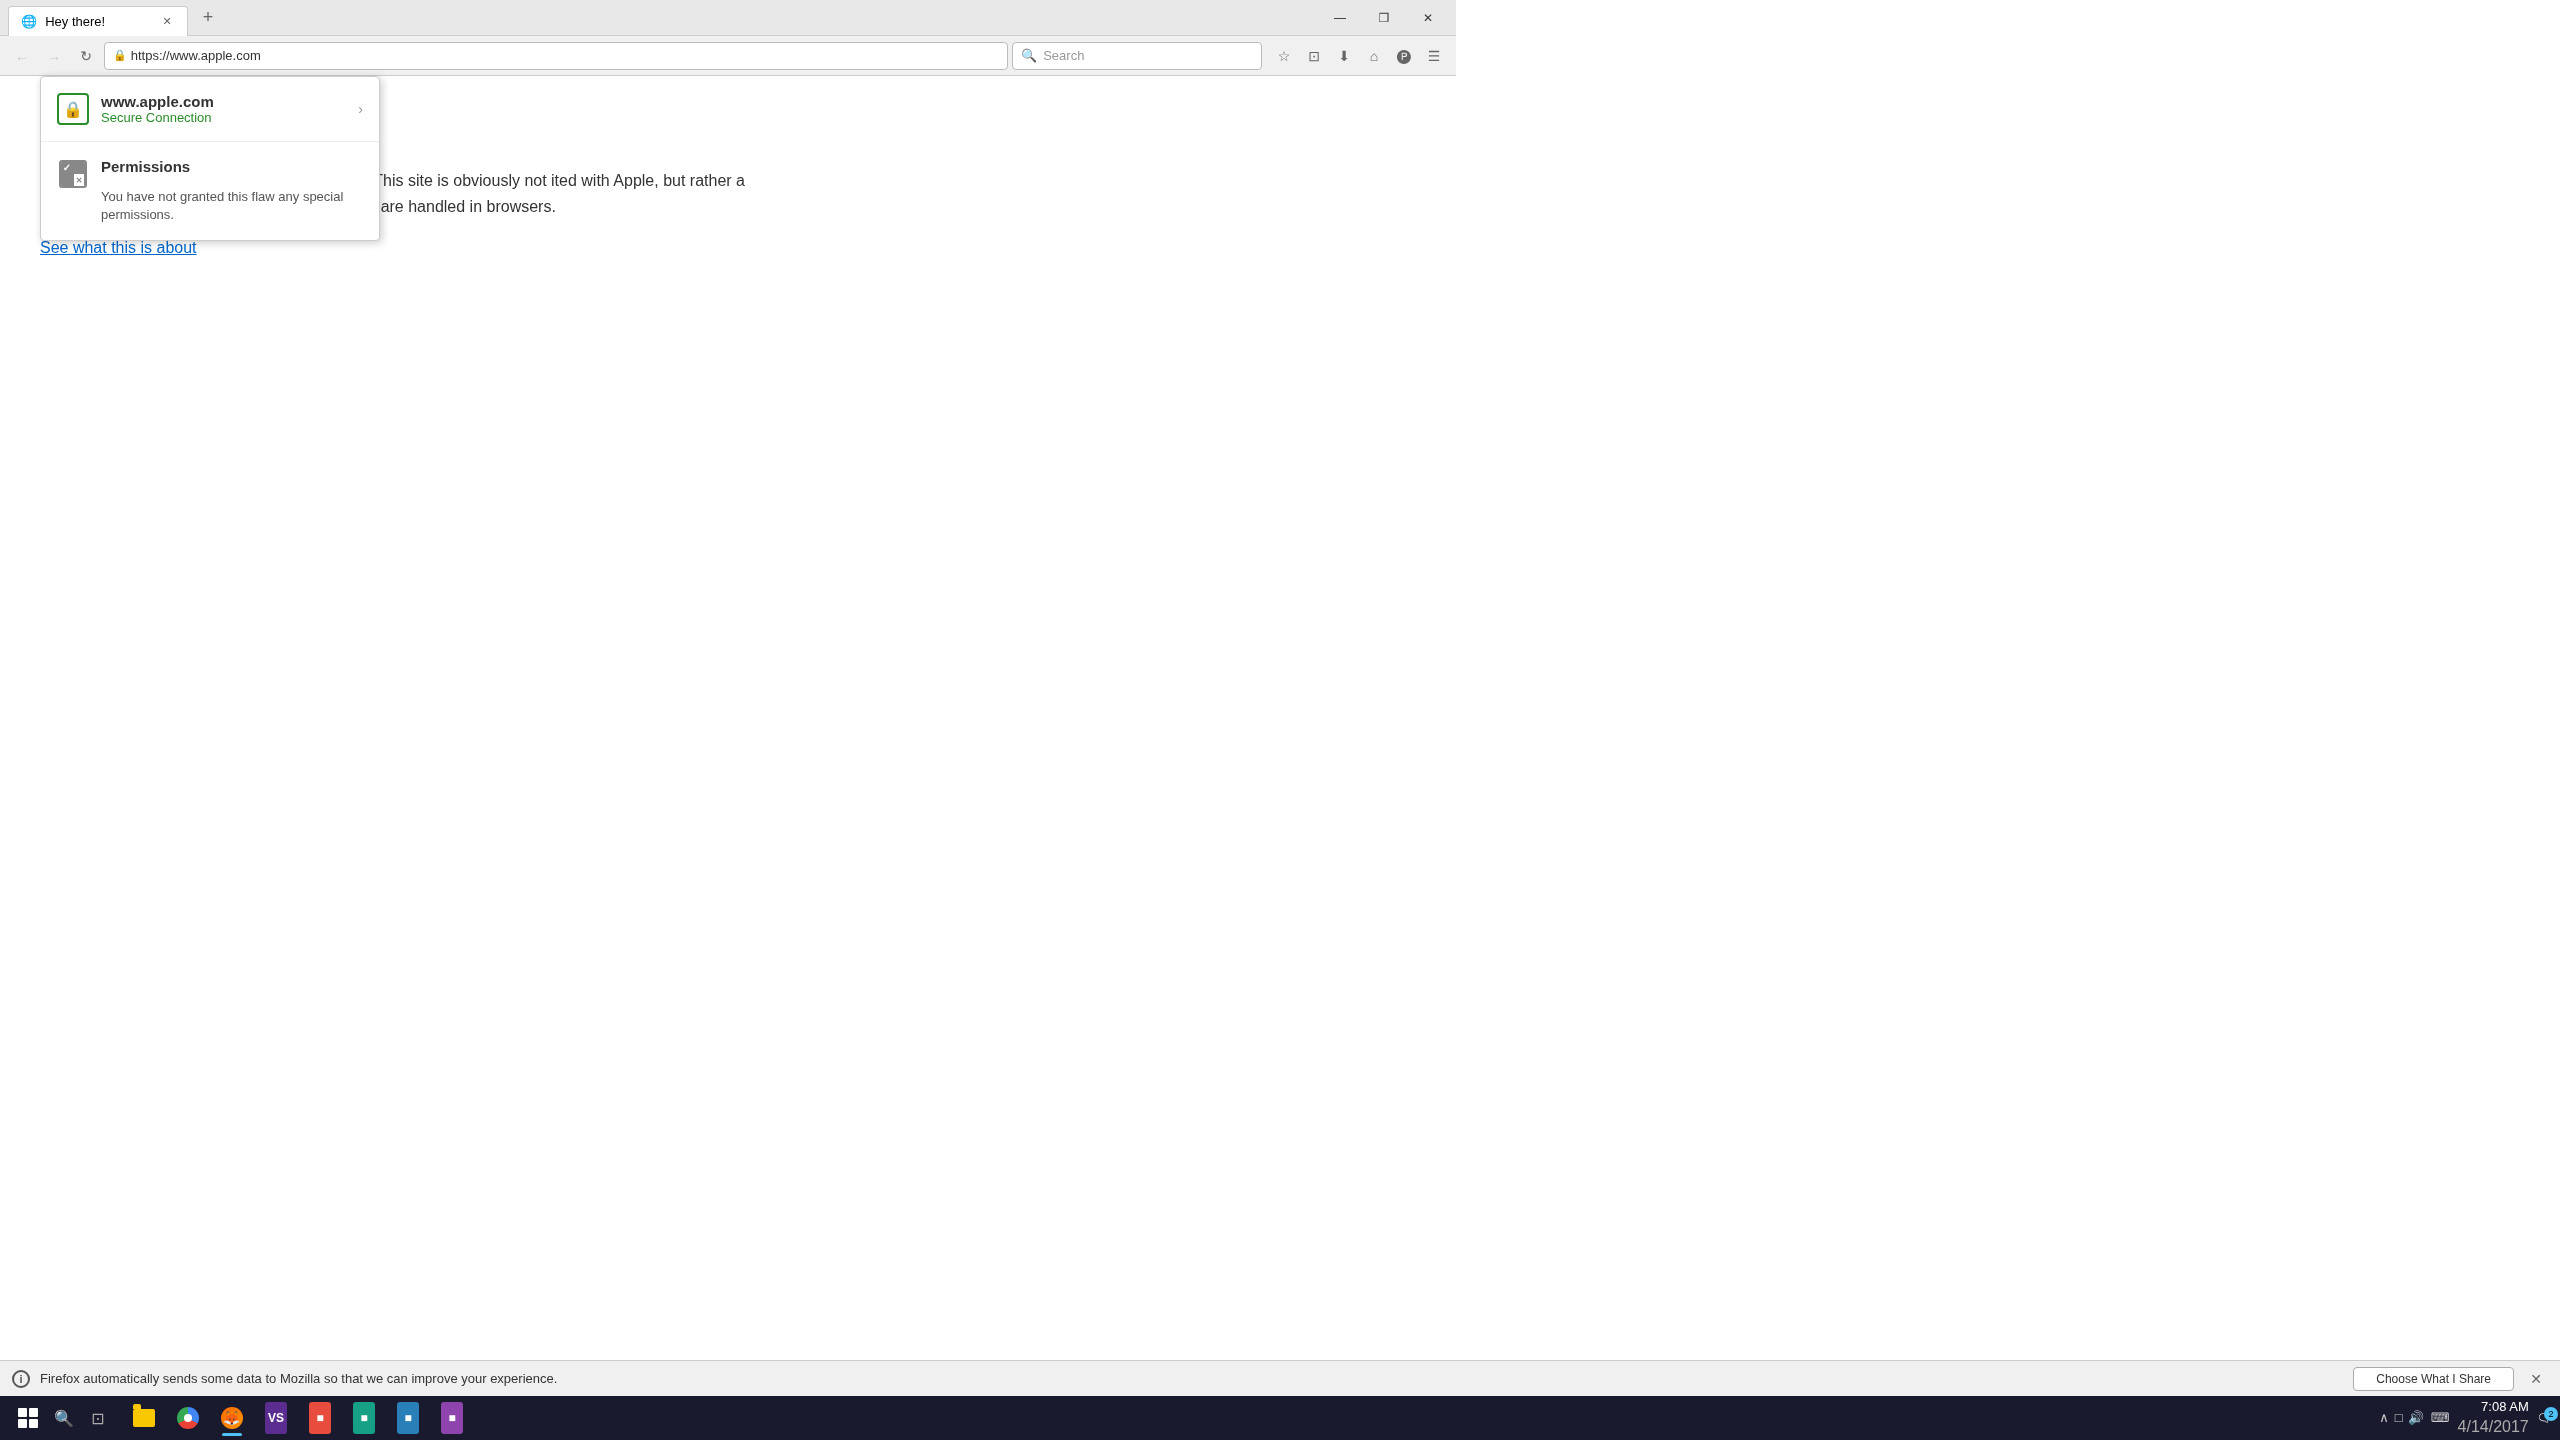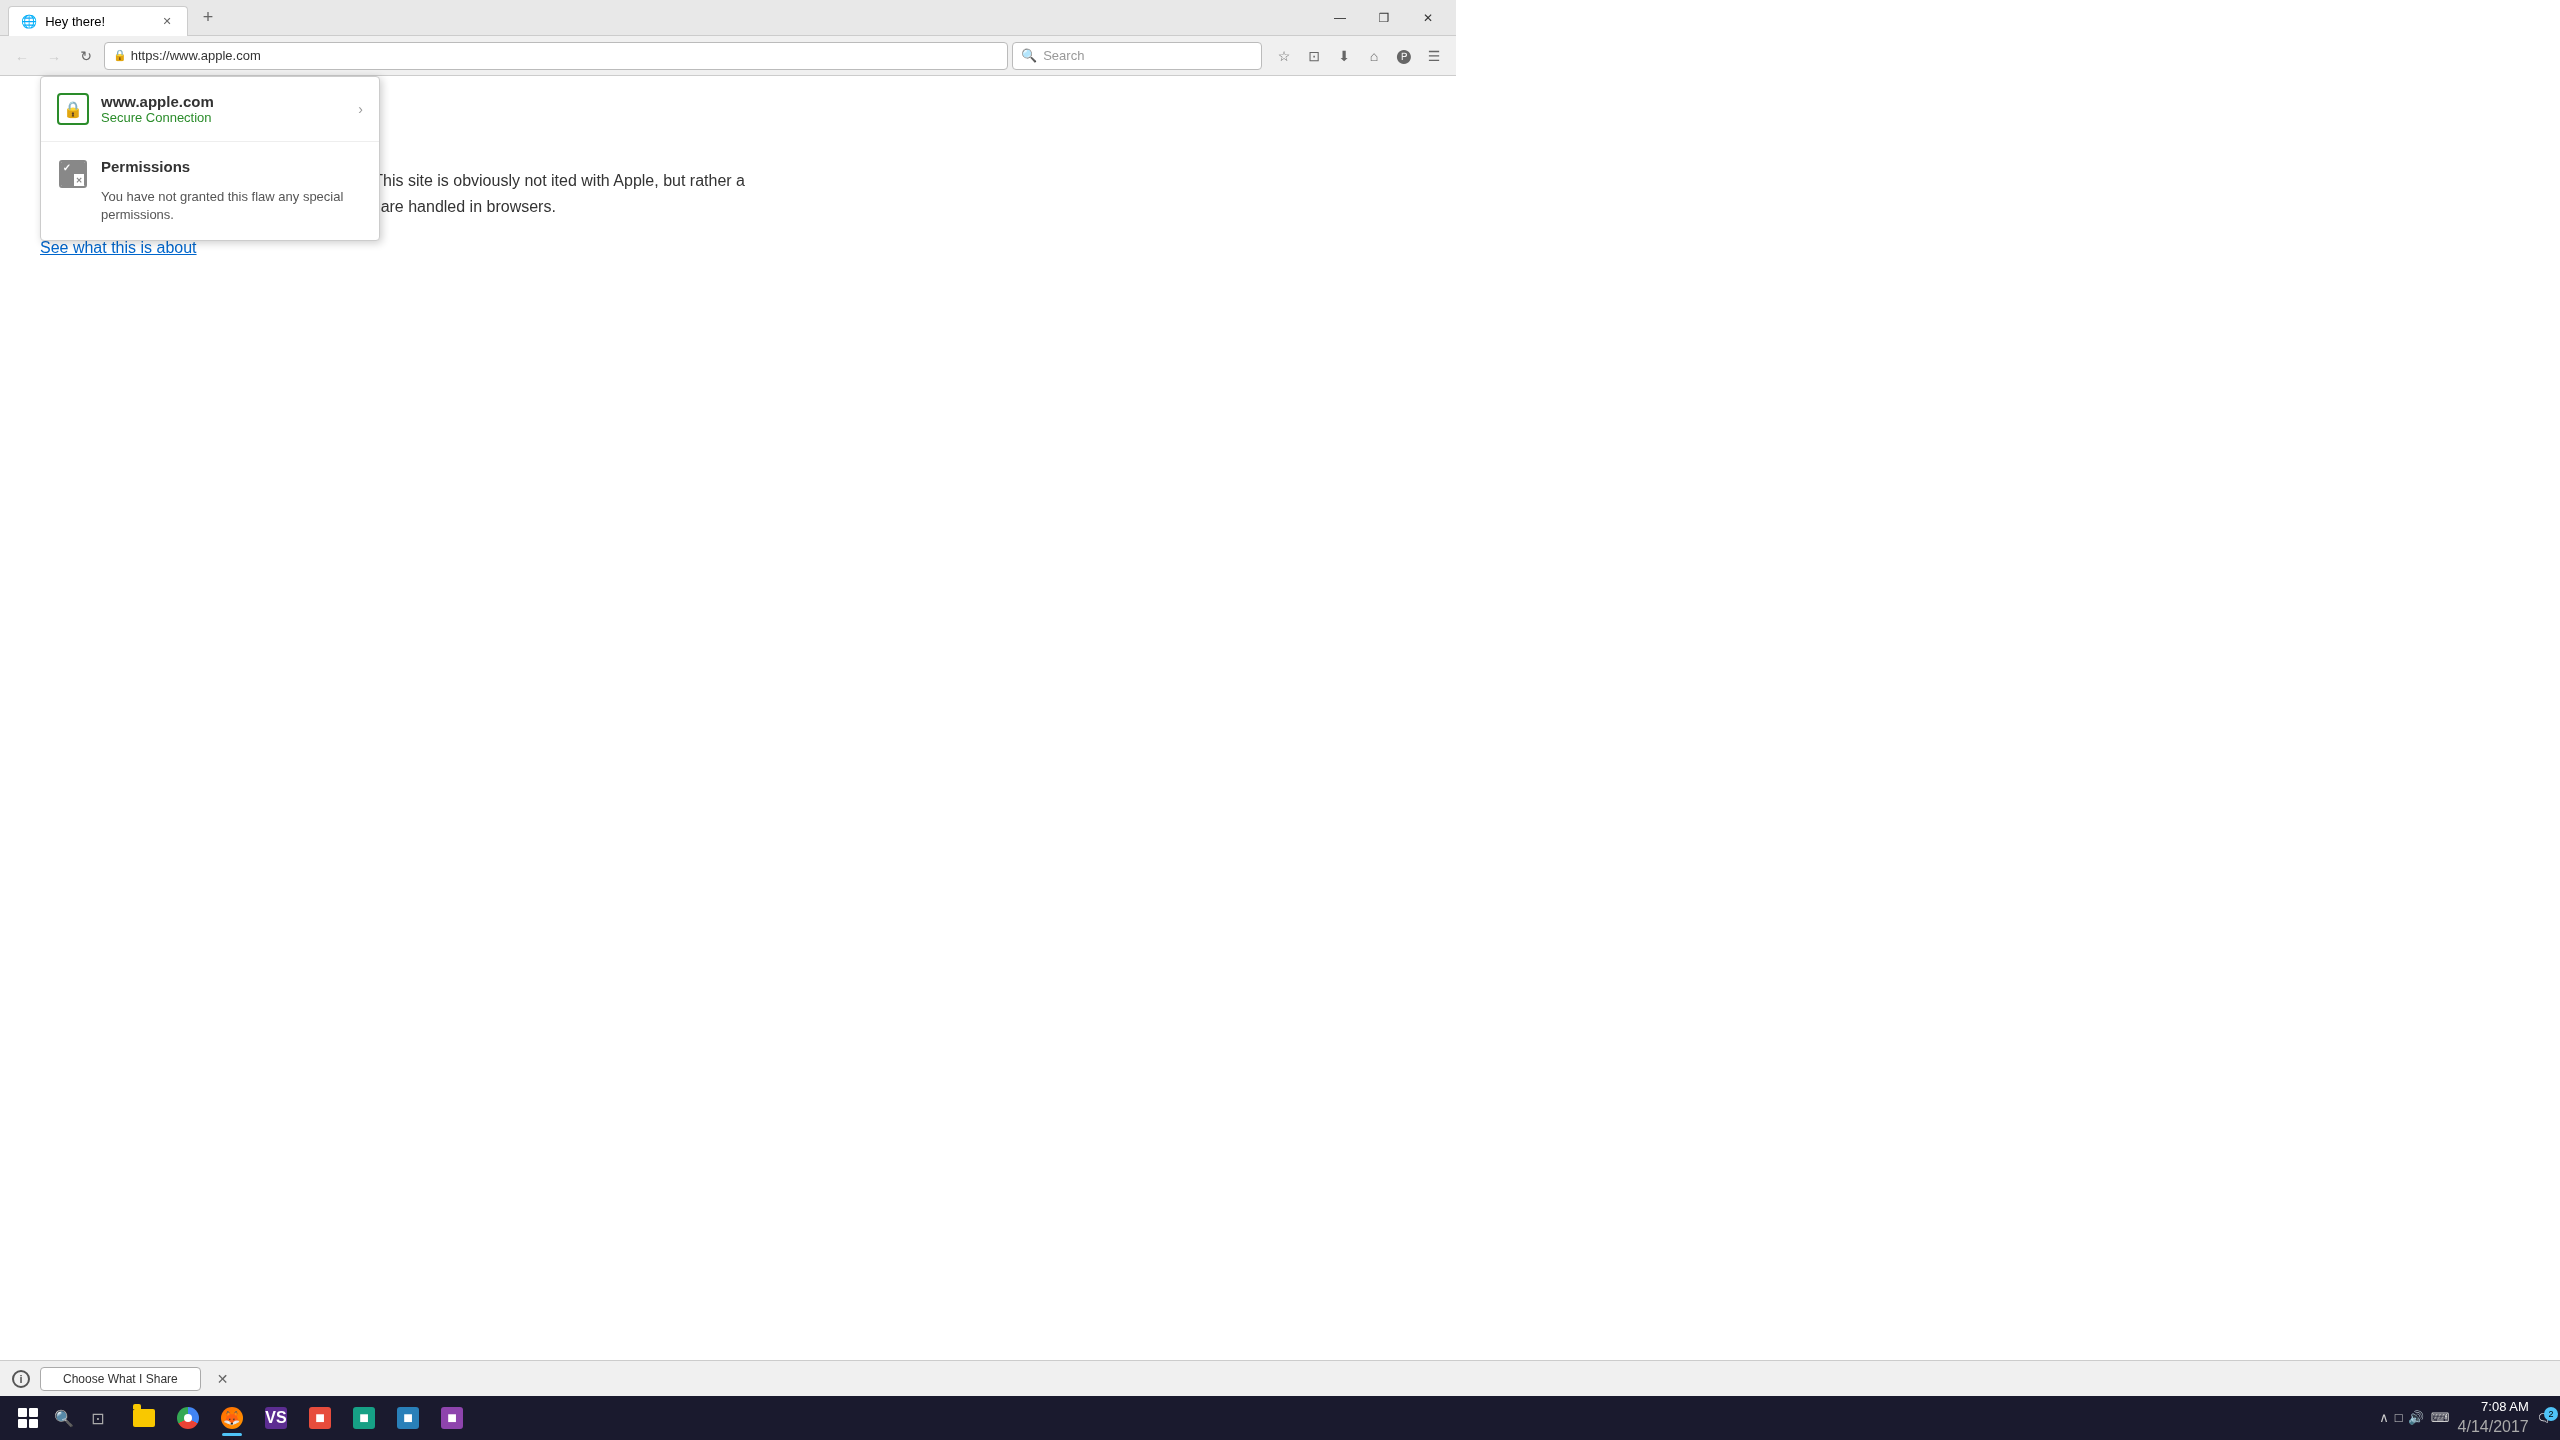--- a/index.html
+++ b/index.html
@@ -362,24 +362,24 @@
       background: #4fc3f7;
       color: #000;
       font-size: 9px;
       width: 14px; height: 14px;
       border-radius: 50%;
       display: flex; align-items: center; justify-content: center;
     }
 
     
     .icon-box {
-      width: 22px; height: 22px;
+      width: 22px; height: 32px;
       border-radius: 3px;
       display: flex; align-items: center; justify-content: center;
-      font-size: 16px;
+      font-size: 12px;
       font-weight: bold;
       color: #fff;
     }
   </style>
 </head>
 <body>
 
 <div class="browser-titlebar">
   <div class="tab-strip">
     <div class="tab">
@@ -453,20 +453,21 @@
 </div>
 
 <div class="page-content">
   <div class="page-heading">ey there!</div>
   <div class="page-body">may or may not be the site you are looking for! This site is obviously not ited with Apple, but rather a demonstration of a flaw in the way unicode ains are handled in browsers.</div>
   <a class="page-link">See what this is about</a>
 </div>
 
 <div class="notification-bar">
   <div class="notif-info-icon">i</div>
+  <span class="notif-text">Firefox automatically sends some data to Mozilla so that we can improve your experience.</span>
   <button class="notif-btn">Choose What I Share</button>
   <span class="notif-close">✕</span>
 </div>
 
 <div class="taskbar">
 
   <div class="taskbar-start">
     <div class="start-icon">
       <div class="start-sq"></div>
       <div class="start-sq"></div>

